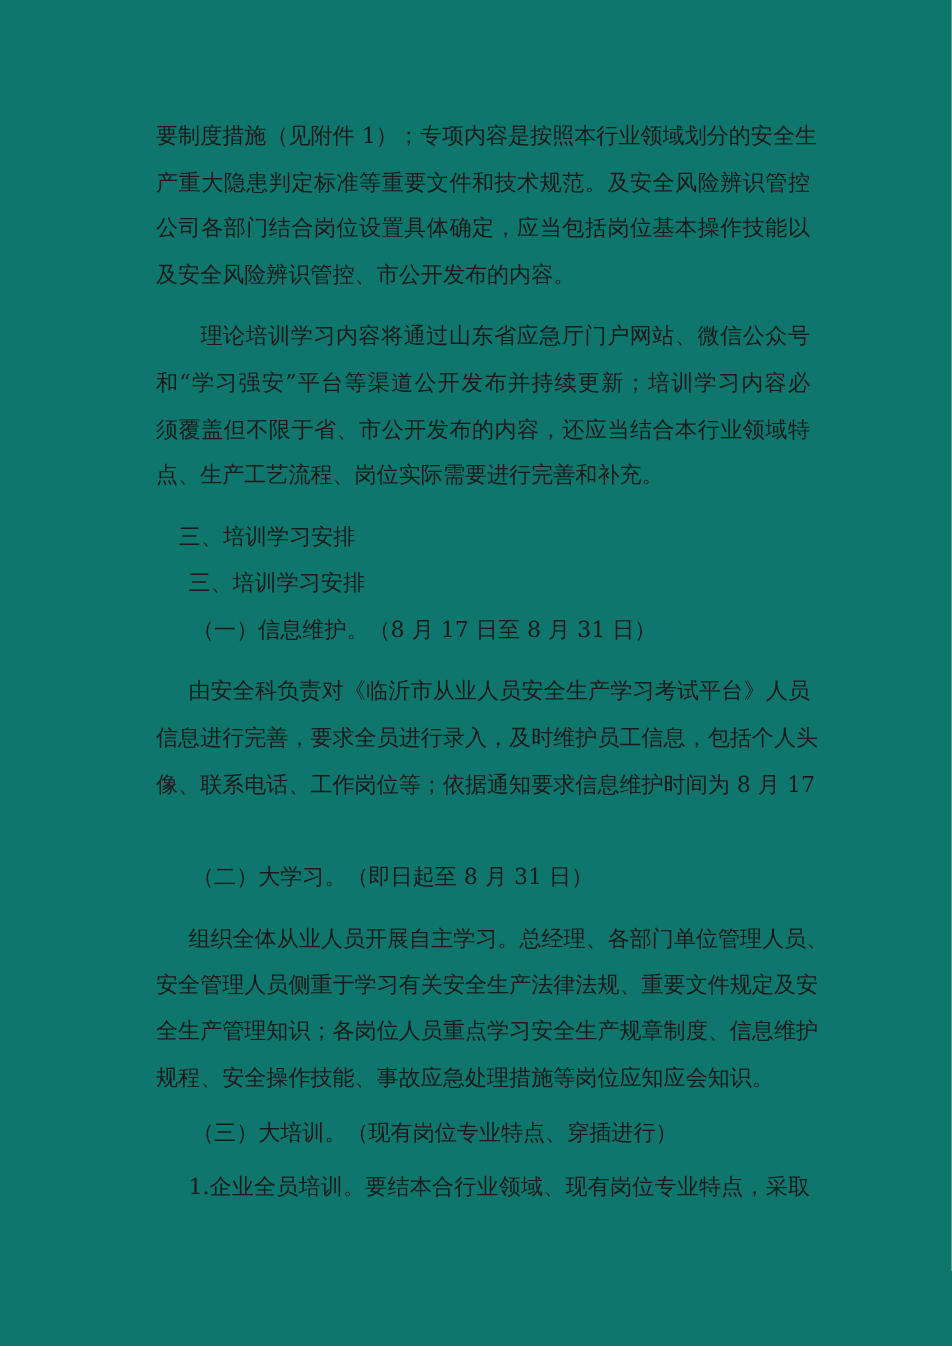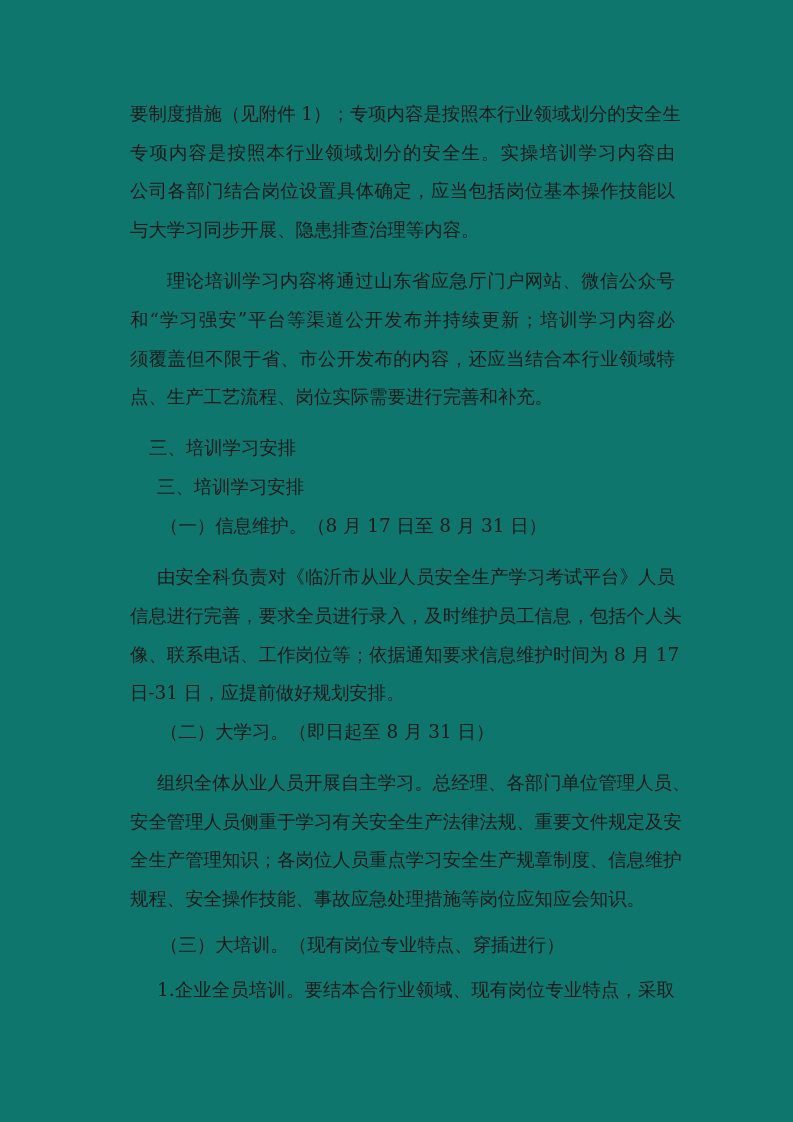--- a/index.html
+++ b/index.html
@@ -19,37 +19,36 @@
   }
   .line.last { text-align-last: left; }
   .line.heading { text-align-last: left; }
 </style>
 </head>
 <body>
 
 <div class="page">
 
   <div class="line" style="top:102px;">要制度措施（见附件 1）；专项内容是按照本行业领域划分的安全生</div>
-  <div class="line" style="top:141px;">专项内容是按照本行业领域划分的安全生。实操培训学习内容由</div>
+  <div class="line" style="top:141px;">产重大隐患判定标准等重要文件和技术规范。及安全风险辨识管控</div>
   <div class="line" style="top:179px;">公司各部门结合岗位设置具体确定，应当包括岗位基本操作技能以</div>
-  <div class="line last" style="top:218px;">与大学习同步开展、隐患排查治理等内容。</div>
+  <div class="line last" style="top:218px;">及安全风险辨识管控、市公开发布的内容。</div>
 
   <div class="line" style="top:269px; left:167px; width:508px;">理论培训学习内容将通过山东省应急厅门户网站、微信公众号</div>
   <div class="line" style="top:308px;">和“学习强安”平台等渠道公开发布并持续更新；培训学习内容必</div>
   <div class="line" style="top:347px;">须覆盖但不限于省、市公开发布的内容，还应当结合本行业领域特</div>
   <div class="line last" style="top:385px;">点、生产工艺流程、岗位实际需要进行完善和补充。</div>
 
   <div class="line heading" style="top:436px; left:149px; width:auto;">三、培训学习安排</div>
   <div class="line heading" style="top:475px; left:157px; width:auto;">三、培训学习安排</div>
   <div class="line heading" style="top:514px; left:160px; width:auto;">（一）信息维护。（8 月 17 日至 8 月 31 日）</div>
 
   <div class="line" style="top:565px; left:157px; width:518px;">由安全科负责对《临沂市从业人员安全生产学习考试平台》人员</div>
   <div class="line" style="top:604px;">信息进行完善，要求全员进行录入，及时维护员工信息，包括个人头</div>
   <div class="line" style="top:643px;">像、联系电话、工作岗位等；依据通知要求信息维护时间为 8 月 17</div>
-  <div class="line last" style="top:681px;">日-31 日，应提前做好规划安排。</div>
 
   <div class="line heading" style="top:720px; left:160px; width:auto;">（二）大学习。（即日起至 8 月 31 日）</div>
 
   <div class="line" style="top:771px; left:157px; width:518px;">组织全体从业人员开展自主学习。总经理、各部门单位管理人员、</div>
   <div class="line" style="top:810px;">安全管理人员侧重于学习有关安全生产法律法规、重要文件规定及安</div>
   <div class="line" style="top:848px;">全生产管理知识；各岗位人员重点学习安全生产规章制度、信息维护</div>
   <div class="line last" style="top:887px;">规程、安全操作技能、事故应急处理措施等岗位应知应会知识。</div>
 
   <div class="line heading" style="top:933px; left:160px; width:auto;">（三）大培训。（现有岗位专业特点、穿插进行）</div>
 

